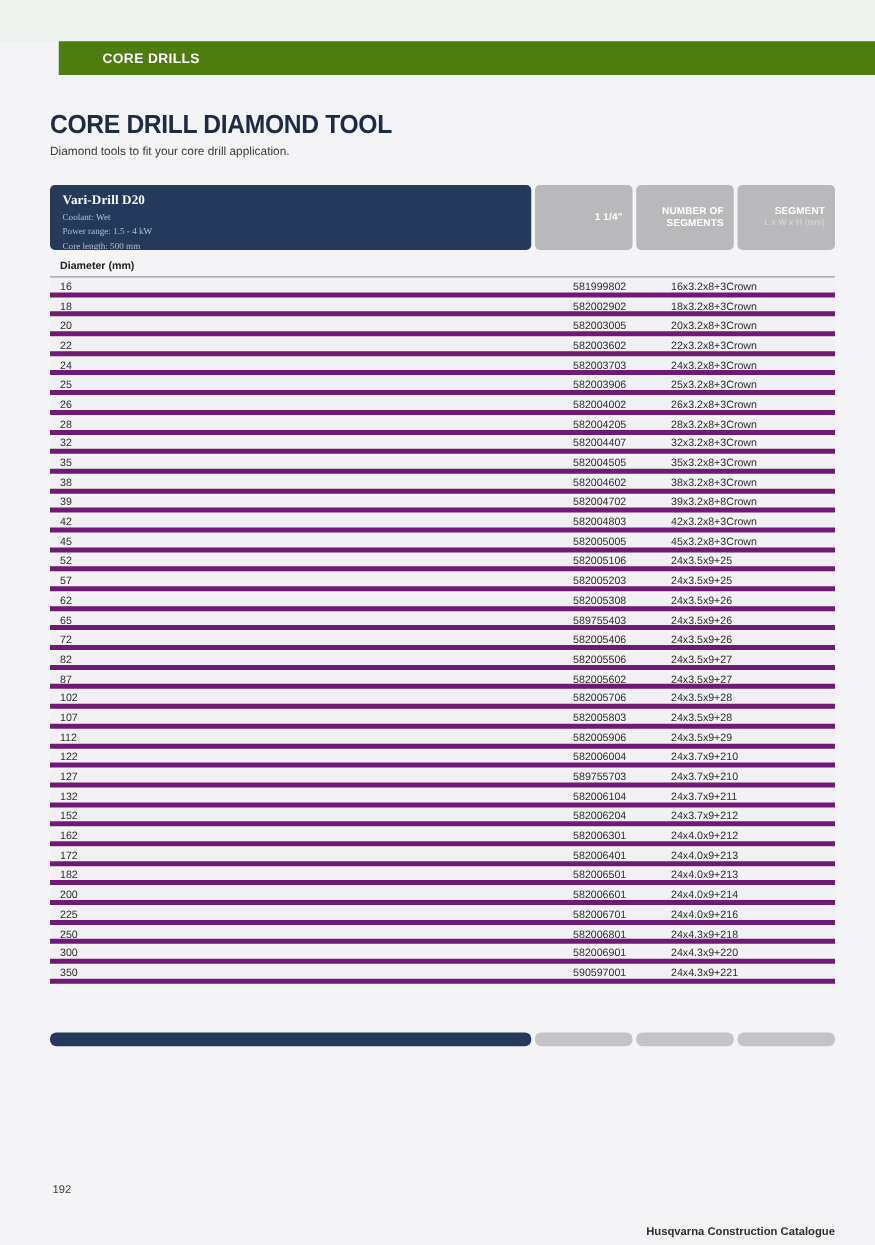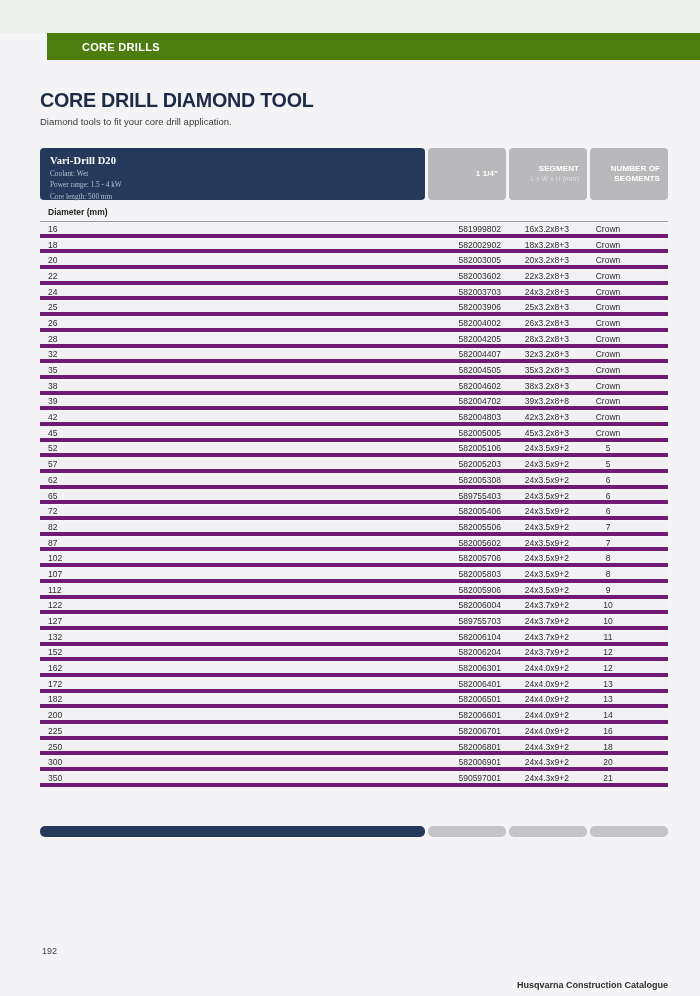--- a/index.html
+++ b/index.html
@@ -65,22 +65,22 @@
     position: absolute; left: 40px; top: 222px; width: 628px;
   }
   .row {
     margin-top: 2px; height: 13.7px;
     background: #f1f1f4; border-bottom: 4px solid #701a75;
     display: flex; align-items: center;
     font-size: 8.5px; color: #2e2e2e; padding-right: 5px;
   }
   .c-diam { width: 260px; padding-left: 8px; text-align: left; }
   .c-pn   { width: 201px; text-align: right; }
-  .c-seg  { width: 68px;  text-align: right; }
-  .c-num  { width: 78px;  text-align: center; }
+  .c-seg  { width: 80px;  text-align: right; }
+  .c-num  { width: 78px;  text-align: left; }
   
   .tfoot {
     position: absolute; left: 40px; top: 826px; width: 628px; height: 11px;
     display: flex; gap: 3px;
   }
   .cap-navy { width: 385px; height: 11px; background: #25395a; border-radius: 5px; }
   .cap-gray { width: 78px;  height: 11px; background: #c4c4c6; border-radius: 5px; }
   
   .page-number {
     position: absolute; left: 42px; top: 946px;
@@ -107,26 +107,26 @@
   <div class="product-block">
     <div class="product-name">Vari-Drill D20</div>
     <div class="product-spec">Coolant: Wet</div>
     <div class="product-spec">Power range: 1.5 - 4 kW</div>
     <div class="product-spec">Core length: 500 mm</div>
   </div>
   <div class="col-block">
     <span>1 1/4"</span>
   </div>
   <div class="col-block">
+    <span>NUMBER OF</span>
+    <span>SEGMENTS</span>
+  </div>
+  <div class="col-block">
     <span>SEGMENT</span>
     <span class="col-sub">L x W x H (mm)</span>
-  </div>
-  <div class="col-block">
-    <span>NUMBER OF</span>
-    <span>SEGMENTS</span>
   </div>
 </div>
 
 <div class="diameter-label">Diameter (mm)</div>
 <div class="diameter-rule"></div>
 
 <div class="rows">
   <div class="row">
     <div class="c-diam">16</div>
     <div class="c-pn">581999802</div>

